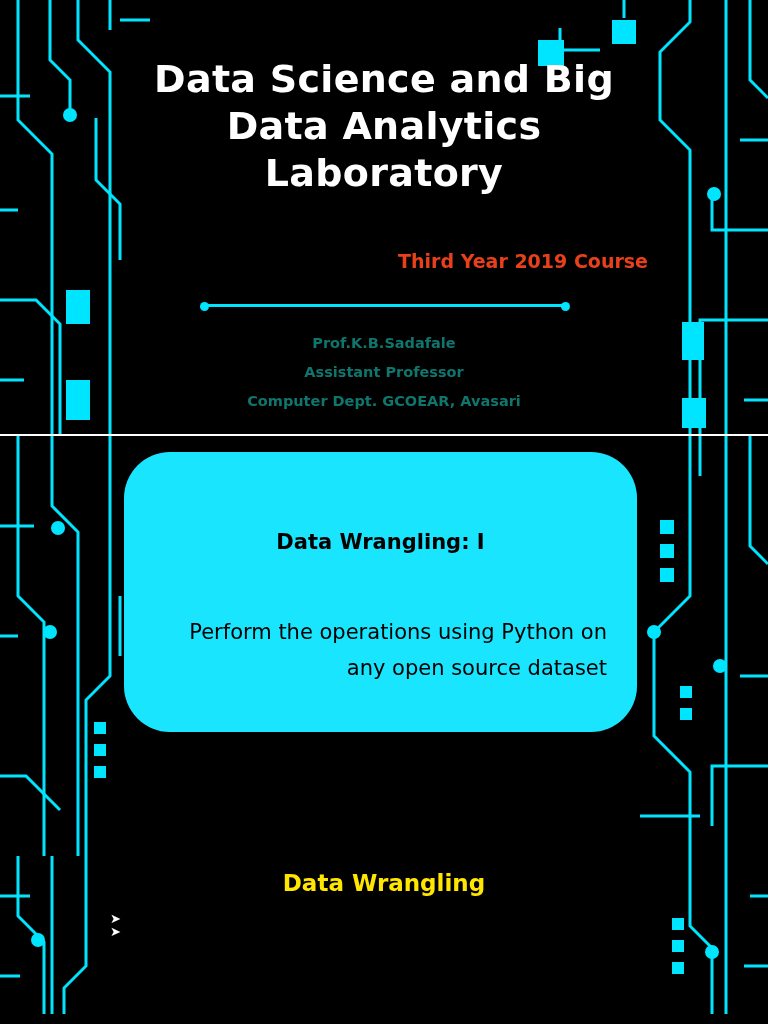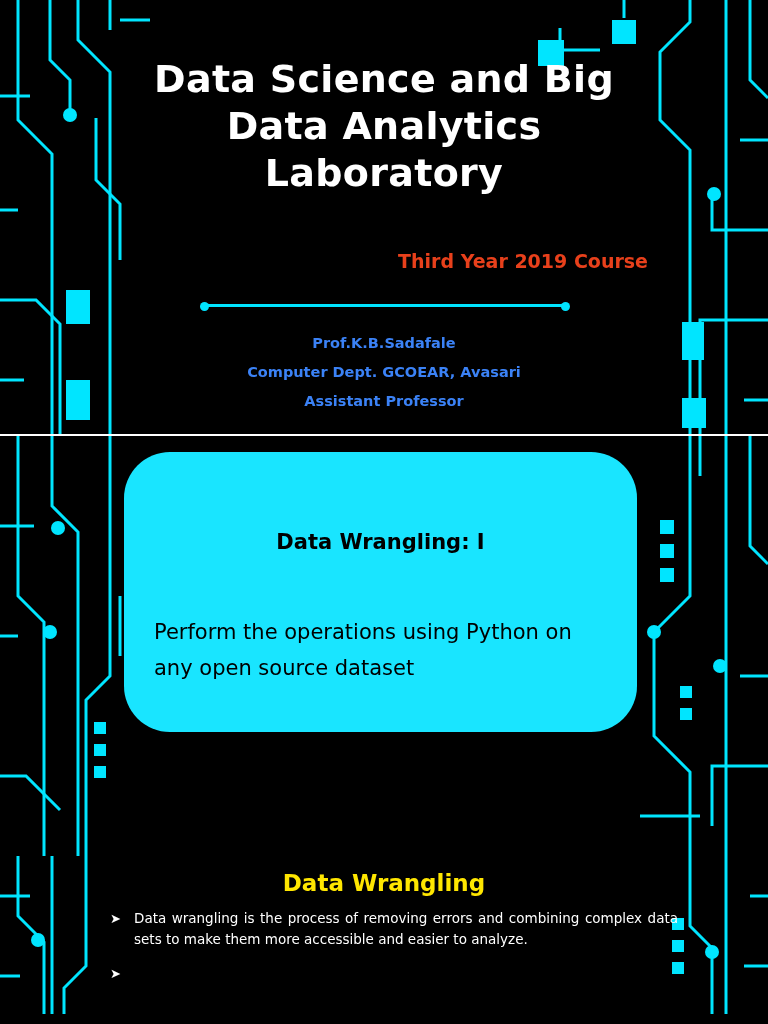--- a/index.html
+++ b/index.html
@@ -90,21 +90,21 @@
   }
   .s1-rule .dot.left { left: 0; }
   .s1-rule .dot.right { right: 0; }
 
   .s1-presenter {
     position: absolute;
     top: 329px;
     left: 120px;
     width: 528px;
     text-align: center;
-    color: #3b82f6;
+    color: #0f766e;
     font-size: 14.5px;
     line-height: 29px;
     font-weight: 600;
   }
 
   
   .s2-card {
     position: absolute;
     top: 16px;
     left: 124px;
@@ -121,21 +121,21 @@
     text-align: center;
     color: #000000;
     font-size: 21px;
     font-weight: bold;
   }
   .s2-card-body {
     position: absolute;
     top: 162px;
     left: 30px;
     width: 453px;
-    text-align: left;
+    text-align: right;
     color: #000000;
     font-size: 21px;
     line-height: 36px;
   }
 
   
   .s3-title {
     position: absolute;
     top: 14px;
     left: 0;
@@ -212,22 +212,22 @@
     <div class="s1-subtitle">Third Year 2019 Course</div>
 
     <div class="s1-rule">
       <span class="dot left"></span>
       <span class="line"></span>
       <span class="dot right"></span>
     </div>
 
     <div class="s1-presenter">
       <div>Prof.K.B.Sadafale</div>
+      <div>Assistant Professor</div>
       <div>Computer Dept. GCOEAR, Avasari</div>
-      <div>Assistant Professor</div>
     </div>
   </div>
 
   <div class="slide-gap" style="top:434px"></div>
 
   <div class="slide" id="slide2">
     <svg class="circuit" viewBox="0 0 768 428" preserveAspectRatio="none">
       <g stroke="#00e5ff" stroke-width="3" fill="none">
         <path d="M18 0 L18 160 L44 186 L44 428"></path>
         <path d="M52 0 L52 70 L78 96 L78 428"></path>
@@ -289,21 +289,20 @@
         <rect x="672" y="84" width="12" height="12"></rect>
         <rect x="672" y="106" width="12" height="12"></rect>
       </g>
     </svg>
 
     <div class="s3-title">Data Wrangling</div>
 
     <div class="s3-body">
       <div class="bullet-row">
         <span class="arrow">➤</span>
-        <span>Data wrangling is the process of removing errors and combining complex data sets to make them more accessible and easier to analyze.</span>
       </div>
       <div class="bullet-row">
         <span class="arrow">➤</span>
       </div>
     </div>
   </div>
 
 </div>
 
 </body></html>

